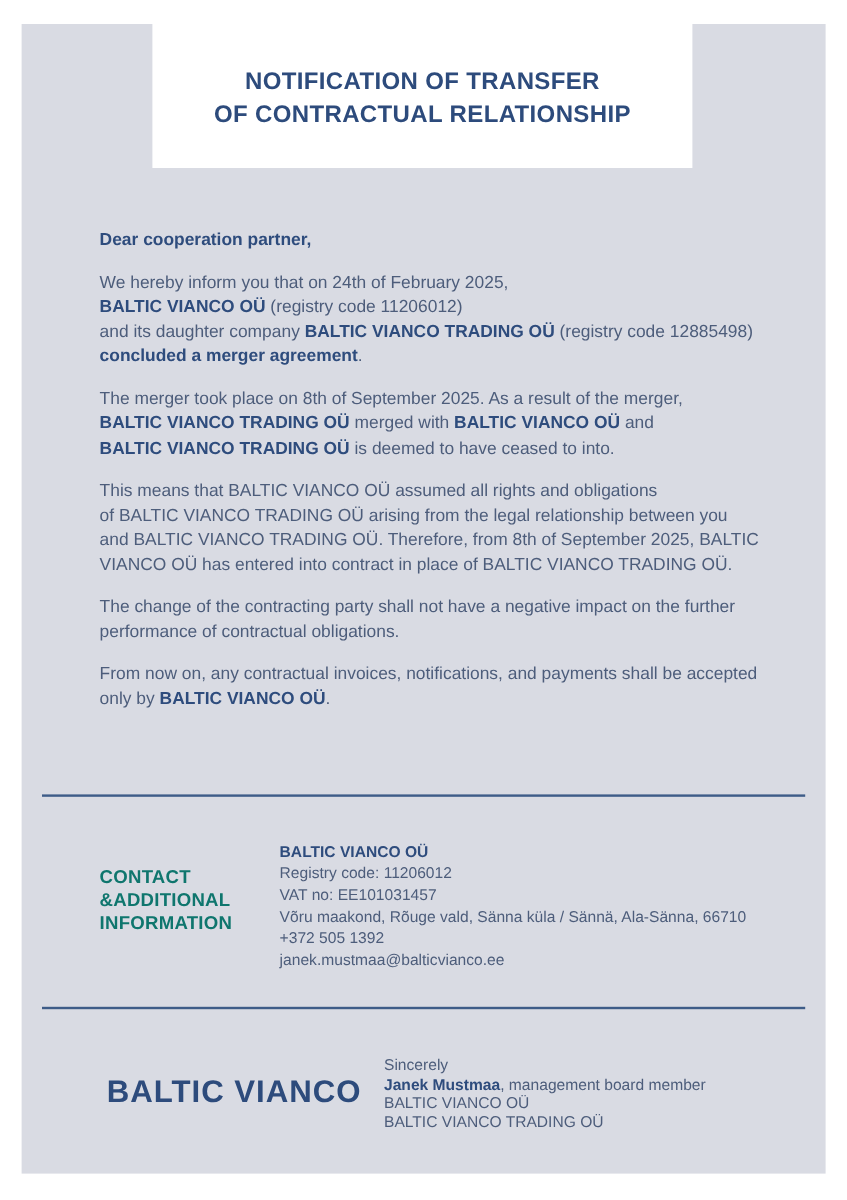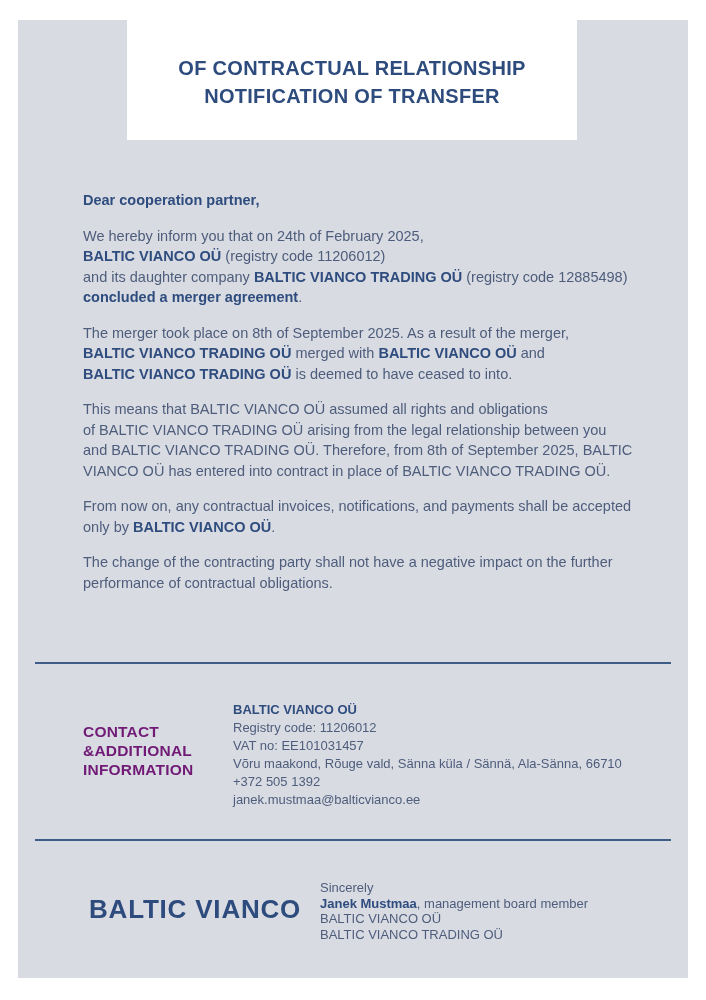--- a/index.html
+++ b/index.html
@@ -58,21 +58,21 @@
     width: 636px; height: 2px;
     background: #3e5c88;
     z-index: 3;
   }
   .rule-1 { top: 662px; }
   .rule-2 { top: 839px; }
   .contact-label {
     position: absolute;
     left: 83px; top: 722px;
     z-index: 3;
-    color: #701a75;
+    color: #0f766e;
     font-size: 15.5px;
     font-weight: bold;
     line-height: 19px;
     letter-spacing: 0.2px;
   }
   .contact-details {
     position: absolute;
     left: 233px; top: 701px;
     z-index: 3;
     color: #4d5d7b;
@@ -98,41 +98,41 @@
     font-size: 13px;
     line-height: 15.5px;
   }
 </style>
 </head>
 <body>
 
 <div class="page"></div>
 
 <div class="header-box">
+  <div class="title-line">NOTIFICATION OF TRANSFER</div>
   <div class="title-line">OF CONTRACTUAL RELATIONSHIP</div>
-  <div class="title-line">NOTIFICATION OF TRANSFER</div>
 </div>
 
 <div class="letter" id="letter-body">
   <p class="para b">Dear cooperation partner,</p>
 <p class="para"><span>We hereby inform you that on 24th of February 2025,
 </span><span class="b">BALTIC VIANCO OÜ</span><span> (registry code 11206012)
 </span><span>and its daughter company </span><span class="b">BALTIC VIANCO TRADING OÜ</span><span> (registry code 12885498)
 </span><span class="b">concluded a merger agreement</span><span>.</span></p>
     <p class="para"><span>The merger took place on 8th of September 2025. As a result of the merger,
 </span><span class="b">BALTIC VIANCO TRADING OÜ</span><span> merged with </span><span class="b">BALTIC VIANCO OÜ</span><span> and
 </span><span class="b">BALTIC VIANCO TRADING OÜ</span><span> is deemed to have ceased to into.</span></p>
     <p class="para"><span>This means that BALTIC VIANCO OÜ assumed all rights and obligations
 of BALTIC VIANCO TRADING OÜ arising from the legal relationship between you
 and BALTIC VIANCO TRADING OÜ. Therefore, from 8th of September 2025, BALTIC
 VIANCO OÜ has entered into contract in place of BALTIC VIANCO TRADING OÜ.</span></p>
+    <p class="para"><span>The change of the contracting party shall not have a negative impact on the further
+performance of contractual obligations.</span></p>
     <p class="para"><span>From now on, any contractual invoices, notifications, and payments shall be accepted
 only by </span><span class="b">BALTIC VIANCO OÜ</span><span>.</span></p>
-    <p class="para"><span>The change of the contracting party shall not have a negative impact on the further
-performance of contractual obligations.</span></p>
   </div>
 
 <div class="rule rule-1"></div>
 
 <div class="contact-label">
   <div>CONTACT</div>
   <div>&amp;ADDITIONAL</div>
   <div>INFORMATION</div>
 </div>
 

